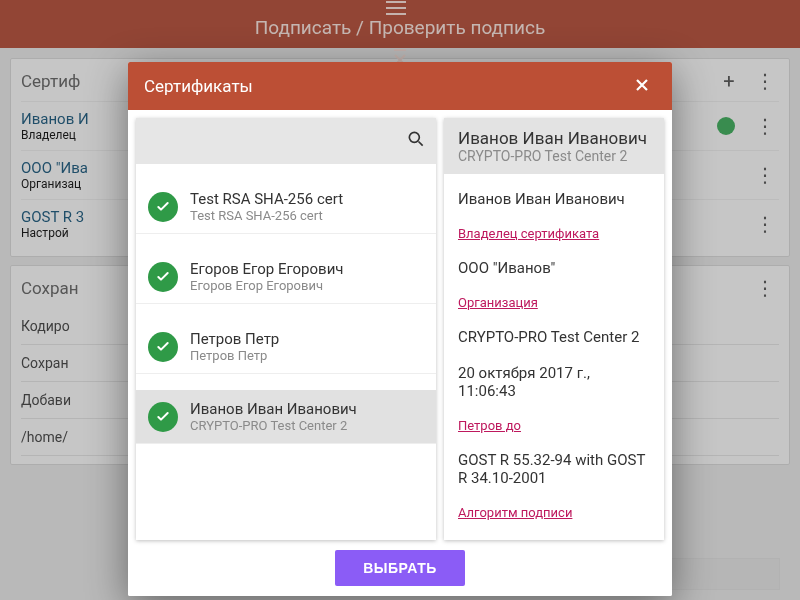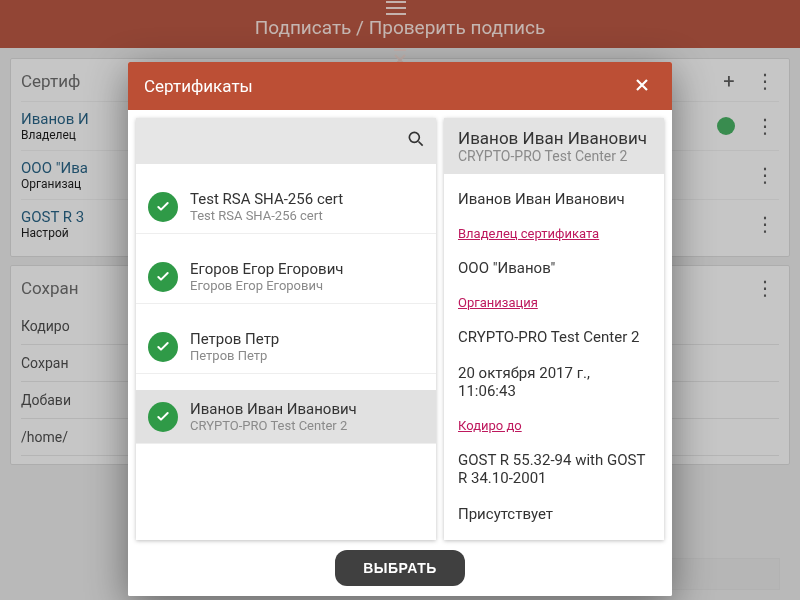--- a/index.html
+++ b/index.html
@@ -41,21 +41,21 @@
   .cert-item .ci-txt .ci2 { font-size:13px; color:#8a8a8a; }
   .right-col { flex:1; display:flex; flex-direction:column; box-shadow:0 1px 4px rgba(0,0,0,.25); background:#fff; overflow:hidden; }
   .detail-head { background:#e3e3e3; padding:10px 14px; }
   .detail-head .d1 { font-size:17px; color:#333; }
   .detail-head .d2 { font-size:14px; color:#8a8a8a; }
   .detail-body { padding:6px 14px; overflow-y:auto; flex:1; }
   .drow { padding:10px 0 8px 0; }
   .drow .v { font-size:15px; color:#333; }
   .drow .l { font-size:13px; color:#be185d; margin-top:18px;text-decoration:underline; }
   .dlg-foot { height:56px; display:flex; align-items:center; justify-content:center; background:#fff; }
-  .select-btn { background:#404040; color:#fff; border:none; padding:10px 28px; font-size:14px; font-weight:600; letter-spacing:.5px; cursor:pointer; border-radius:12px; }
+  .select-btn { background:#8b5cf6; color:#fff; border:none; padding:10px 28px; font-size:14px; font-weight:600; letter-spacing:.5px; cursor:pointer; border-radius:2px; }
   .bottom-ghost { position:absolute; bottom:10px; right:20px; display:flex; gap:10px; }
   .ghost-btn { width:130px; height:32px; background:#d4d4d4; border:1px solid #cfcfcf; }
 </style>
 </head>
 <body>
 
 <div class="app">
   <div class="titlebar">
     <div class="hamburger">
       <svg width="20" height="16" viewBox="0 0 20 16">
@@ -207,24 +207,25 @@
               </div>
               <div class="drow">
                 <div class="v">ООО "Иванов"</div>
                 <div class="l">Организация</div>
               </div>
               <div class="drow">
                 <div class="v">CRYPTO-PRO Test Center 2</div>
               </div>
               <div class="drow">
                 <div class="v">20 октября 2017 г., 11:06:43</div>
-                <div class="l">Кодиро до</div>
+                <div class="l">Петров до</div>
               </div>
               <div class="drow">
                 <div class="v">GOST R 55.32-94 with GOST R 34.10-2001</div>
+                <div class="l">Алгоритм подписи</div>
               </div>
               <div class="drow">
                 <div class="v">Присутствует</div>
               </div>
             </div>
         </div>
       </div>
       <div class="dlg-foot">
         <button class="select-btn">ВЫБРАТЬ</button>
       </div>

